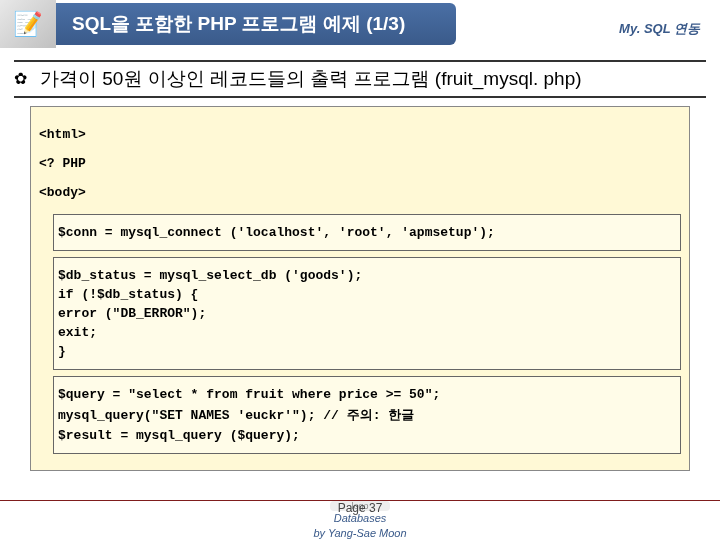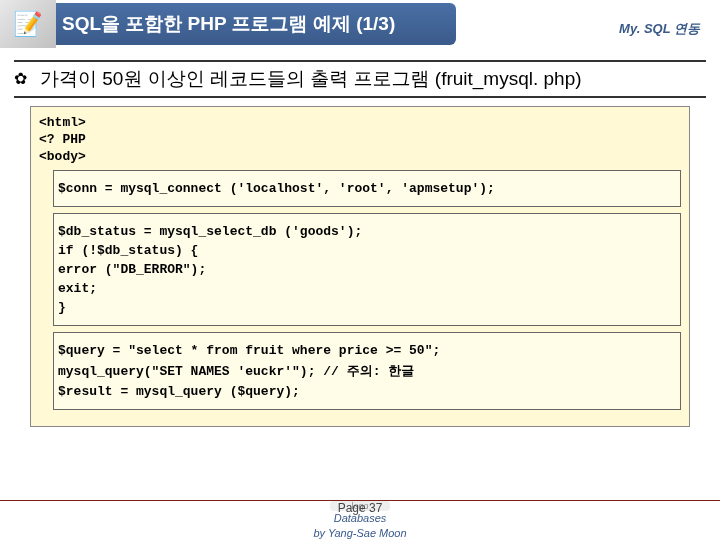--- a/index.html
+++ b/index.html
@@ -24,21 +24,21 @@
       display: flex;
       align-items: center;
       justify-content: center;
       font-size: 24px;
     }
     .title-bar {
       background: linear-gradient(to bottom, #4a6fa5, #3a5a8a);
       color: #fff;
       font-size: 19px;
       font-weight: bold;
-      padding: 8px 6px;
+      padding: 8px 16px;
       flex: 0 0 auto;
       min-width: 400px;
       border-radius: 0 6px 6px 0;
       display: flex;
       align-items: center;
     }
     .corner-label {
       position: absolute;
       right: 20px;
       top: 20px;
@@ -68,21 +68,21 @@
     }
     .code-area {
       margin: 0 30px;
       background: #fff9d6;
       border: 1px solid #888;
       padding: 6px 8px 10px 8px;
       font-family: 'Courier New', monospace;
       font-size: 13px;
     }
     .code-line {
-      margin: 2px 0;
+      margin: 14px 0;
       font-weight: bold;
     }
     .code-block {
       border: 1px solid #666;
       background: #fffce8;
       margin: 6px 0 6px 14px;
       padding: 6px 4px;
     }
     .code-block .code-line {
       margin: 4px 0;

